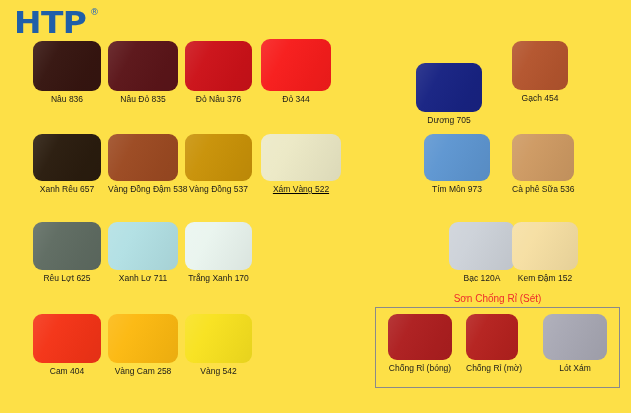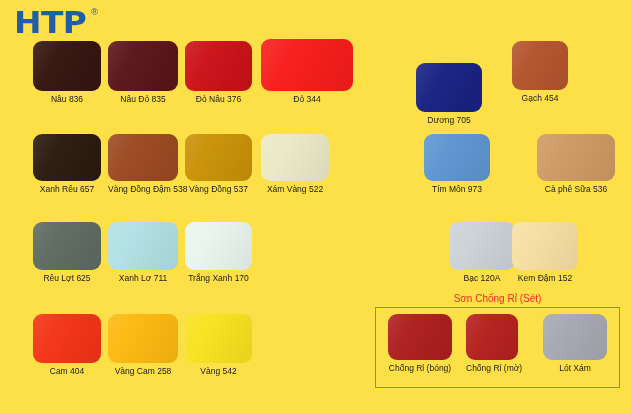--- a/index.html
+++ b/index.html
@@ -113,41 +113,41 @@
     <div class="swatch-cell" style="left:108px; top:41px; width:70px;">
       <div class="chip shine" style="height:50px; background-color:#5b1519;"></div>
       <div class="caption">Nâu Đỏ 835</div>
     </div>
 
     <div class="swatch-cell" style="left:185px; top:41px; width:67px;">
       <div class="chip shine" style="height:50px; background-color:#cc1219;"></div>
       <div class="caption">Đỏ Nâu 376</div>
     </div>
 
-    <div class="swatch-cell" style="left:261px; top:39px; width:92px;">
+    <div class="swatch-cell" style="left:261px; top:39px; width:70px;">
       <div class="chip shine" style="height:52px; background-color:#f71d1c;"></div>
       <div class="caption">Đỏ 344</div>
     </div>
 
     <div class="swatch-cell" style="left:33px; top:134px; width:68px;">
       <div class="chip shine" style="height:47px; background-color:#2a1c0e;"></div>
       <div class="caption">Xanh Rêu 657</div>
     </div>
 
     <div class="swatch-cell" style="left:108px; top:134px; width:70px;">
       <div class="chip shine" style="height:47px; background-color:#9c4a22;"></div>
       <div class="caption">Vàng Đồng Đậm 538</div>
     </div>
 
     <div class="swatch-cell" style="left:185px; top:134px; width:67px;">
       <div class="chip shine" style="height:47px; background-color:#c99208;"></div>
       <div class="caption">Vàng Đồng 537</div>
     </div>
 
-    <div class="swatch-cell" style="left:261px; top:134px; width:68px;">
+    <div class="swatch-cell" style="left:261px; top:134px; width:80px;text-decoration:underline;">
       <div class="chip shine" style="height:47px; background-color:#ece9c6;"></div>
       <div class="caption">Xám Vàng 522</div>
     </div>
 
     <div class="swatch-cell" style="left:33px; top:222px; width:68px;">
       <div class="chip shine" style="height:48px; background-color:#5f6c62;"></div>
       <div class="caption">Rêu Lợt 625</div>
     </div>
 
     <div class="swatch-cell" style="left:108px; top:222px; width:70px;">
@@ -187,21 +187,21 @@
     <div class="swatch-cell" style="left:512px; top:41px; width:56px;">
       <div class="chip shine" style="height:49px; background-color:#b4552e;"></div>
       <div class="caption">Gạch 454</div>
     </div>
 
     <div class="swatch-cell" style="left:416px; top:134px; width:66px;margin-left:8px;">
       <div class="chip shine" style="height:47px; background-color:#5e96d1;"></div>
       <div class="caption">Tím Môn 973</div>
     </div>
 
-    <div class="swatch-cell" style="left:512px; top:134px; width:78px;margin-left:25px;">
+    <div class="swatch-cell" style="left:512px; top:134px; width:62px;">
       <div class="chip shine" style="height:47px; background-color:#ce9a63;"></div>
       <div class="caption">Cà phê Sữa 536</div>
     </div>
 
     <div class="swatch-cell" style="left:416px; top:222px; width:66px;padding-left:33px;">
       <div class="chip shine" style="height:48px; background-color:#cdd2d9;"></div>
       <div class="caption">Bạc 120A</div>
     </div>
 
     <div class="swatch-cell" style="left:512px; top:222px; width:66px;">

